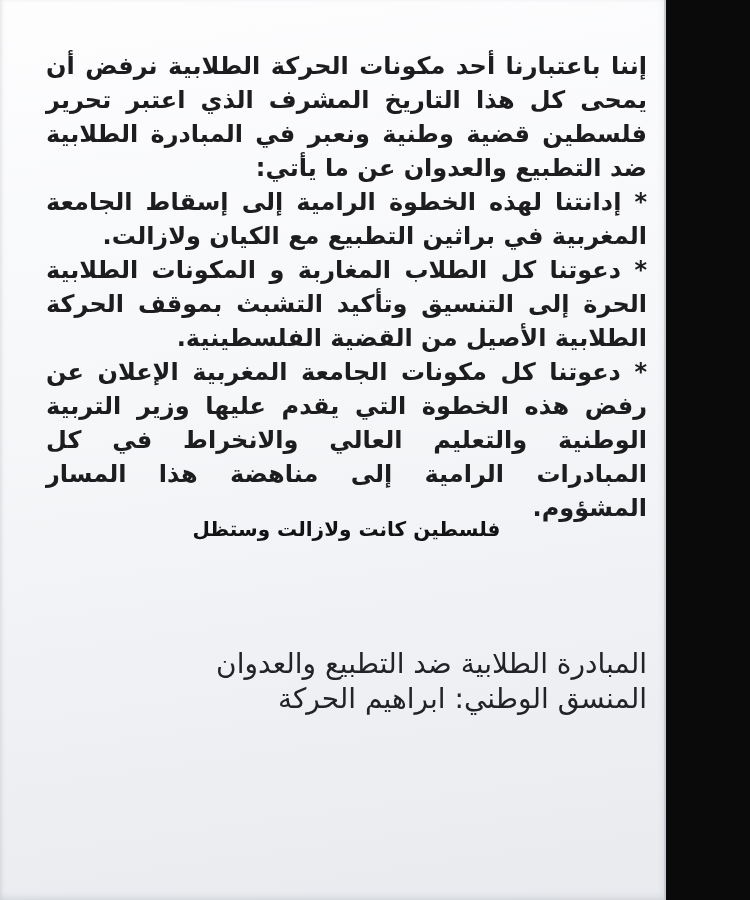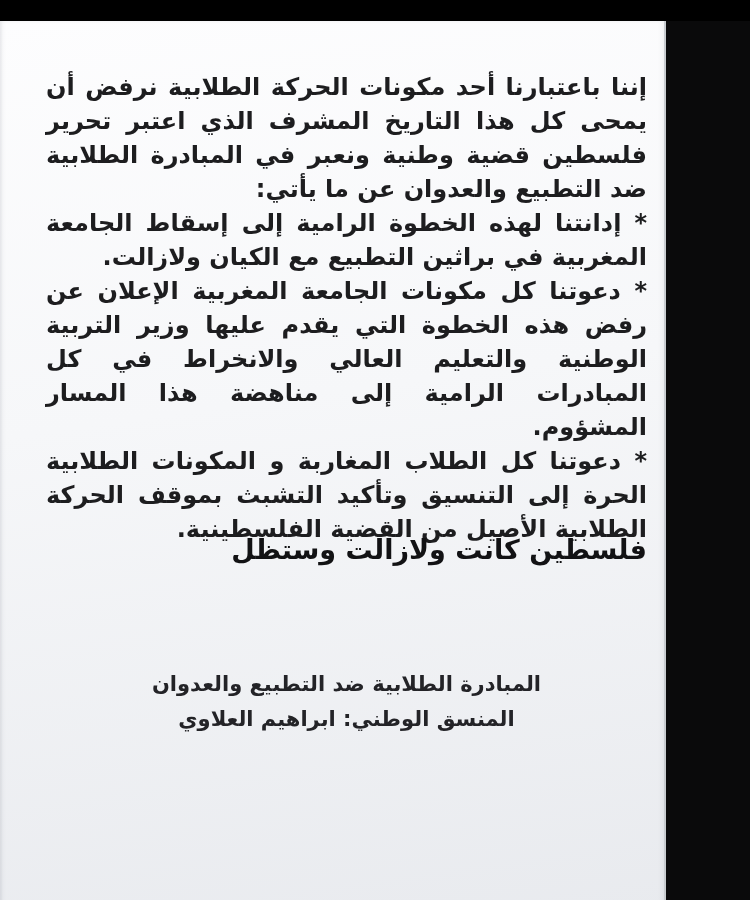--- a/index.html
+++ b/index.html
@@ -13,21 +13,21 @@
     --edge: #c8ccd0;
   }
   * { box-sizing: border-box; }
   html, body { margin: 0; padding: 0; }
   body {
     width: 750px; height: 900px; overflow: hidden;
     background: #000;
     font-family: "DejaVu Sans", sans-serif;
   }
   .stage {
-    position: relative; width: 750px; height: 668px; margin-top: 21px;
+    position: relative; width: 750px; height: 668px;
   }
   .page {
     position: absolute; left: 0; top: 0;
     width: 666px; height: 900px;
     background: linear-gradient(172deg, var(--bg-top) 0%, var(--bg-mid) 42%, var(--bg-bottom) 100%);
     border-right: 2px solid var(--edge);
     box-shadow: inset 0 -3px 6px rgba(60,65,75,0.10), inset 2px 0 3px rgba(60,65,75,0.05);
   }
   .side-strip {
     position: absolute; left: 666px; top: 0;
@@ -39,55 +39,55 @@
     direction: rtl; unicode-bidi: embed;
     text-align: justify;
     font-size: 24px; line-height: 34px;
     font-weight: bold;
     color: var(--ink);
   }
   .body-text p { margin: 0; padding: 0; }
   .slogan {
     position: absolute; top: 511px; right: 17px; left: 46px;
     direction: rtl;
-    font-size: 27px; line-height: 36px;
+    text-align: center;
+    font-size: 20px; line-height: 36px;
     font-weight: bold;
     letter-spacing: 0.5px;
     color: var(--ink-strong);
   }
   .signature-block {
     position: absolute; top: 646px; right: 17px; left: 46px;
     direction: rtl;
-    text-align: center;
-    font-size: 21px; line-height: 35px;
-    font-weight: bold;
+    font-size: 28px; line-height: 35px;
+    font-weight: normal;
     color: var(--ink-footer);
   }
   .signature-block div { margin: 0; }
 </style>
 </head>
 <body>
 
 <div class="stage">
 
   <div class="page">
 
     <div class="body-text" dir="rtl">
       <p>إننا باعتبارنا أحد مكونات الحركة الطلابية نرفض أن يمحى كل هذا التاريخ المشرف الذي اعتبر تحرير فلسطين قضية وطنية ونعبر في المبادرة الطلابية ضد التطبيع والعدوان عن ما يأتي:</p>
       <div>
           <p class="bullet">* إدانتنا لهذه الخطوة الرامية إلى إسقاط الجامعة المغربية في براثين التطبيع مع الكيان ولازالت.</p>
+          <p class="bullet">* دعوتنا كل الطلاب المغاربة و المكونات الطلابية الحرة إلى التنسيق وتأكيد التشبث بموقف الحركة الطلابية الأصيل من القضية الفلسطينية.</p>
           <p class="bullet">* دعوتنا كل مكونات الجامعة المغربية الإعلان عن رفض هذه الخطوة التي يقدم عليها وزير التربية الوطنية والتعليم العالي والانخراط في كل المبادرات الرامية إلى مناهضة هذا المسار المشؤوم.</p>
-          <p class="bullet">* دعوتنا كل الطلاب المغاربة و المكونات الطلابية الحرة إلى التنسيق وتأكيد التشبث بموقف الحركة الطلابية الأصيل من القضية الفلسطينية.</p>
         </div>
     </div>
 
     <div class="slogan" dir="rtl">فلسطين كانت ولازالت وستظل</div>
 
     <div class="signature-block" dir="rtl">
       <div>المبادرة الطلابية ضد التطبيع والعدوان</div>
-      <div>المنسق الوطني: ابراهيم العلاوي</div>
+      <div>المنسق الوطني: ابراهيم الحركة</div>
     </div>
 
   </div>
 
   <div class="side-strip"></div>
 
 </div>
 
 </body></html>

